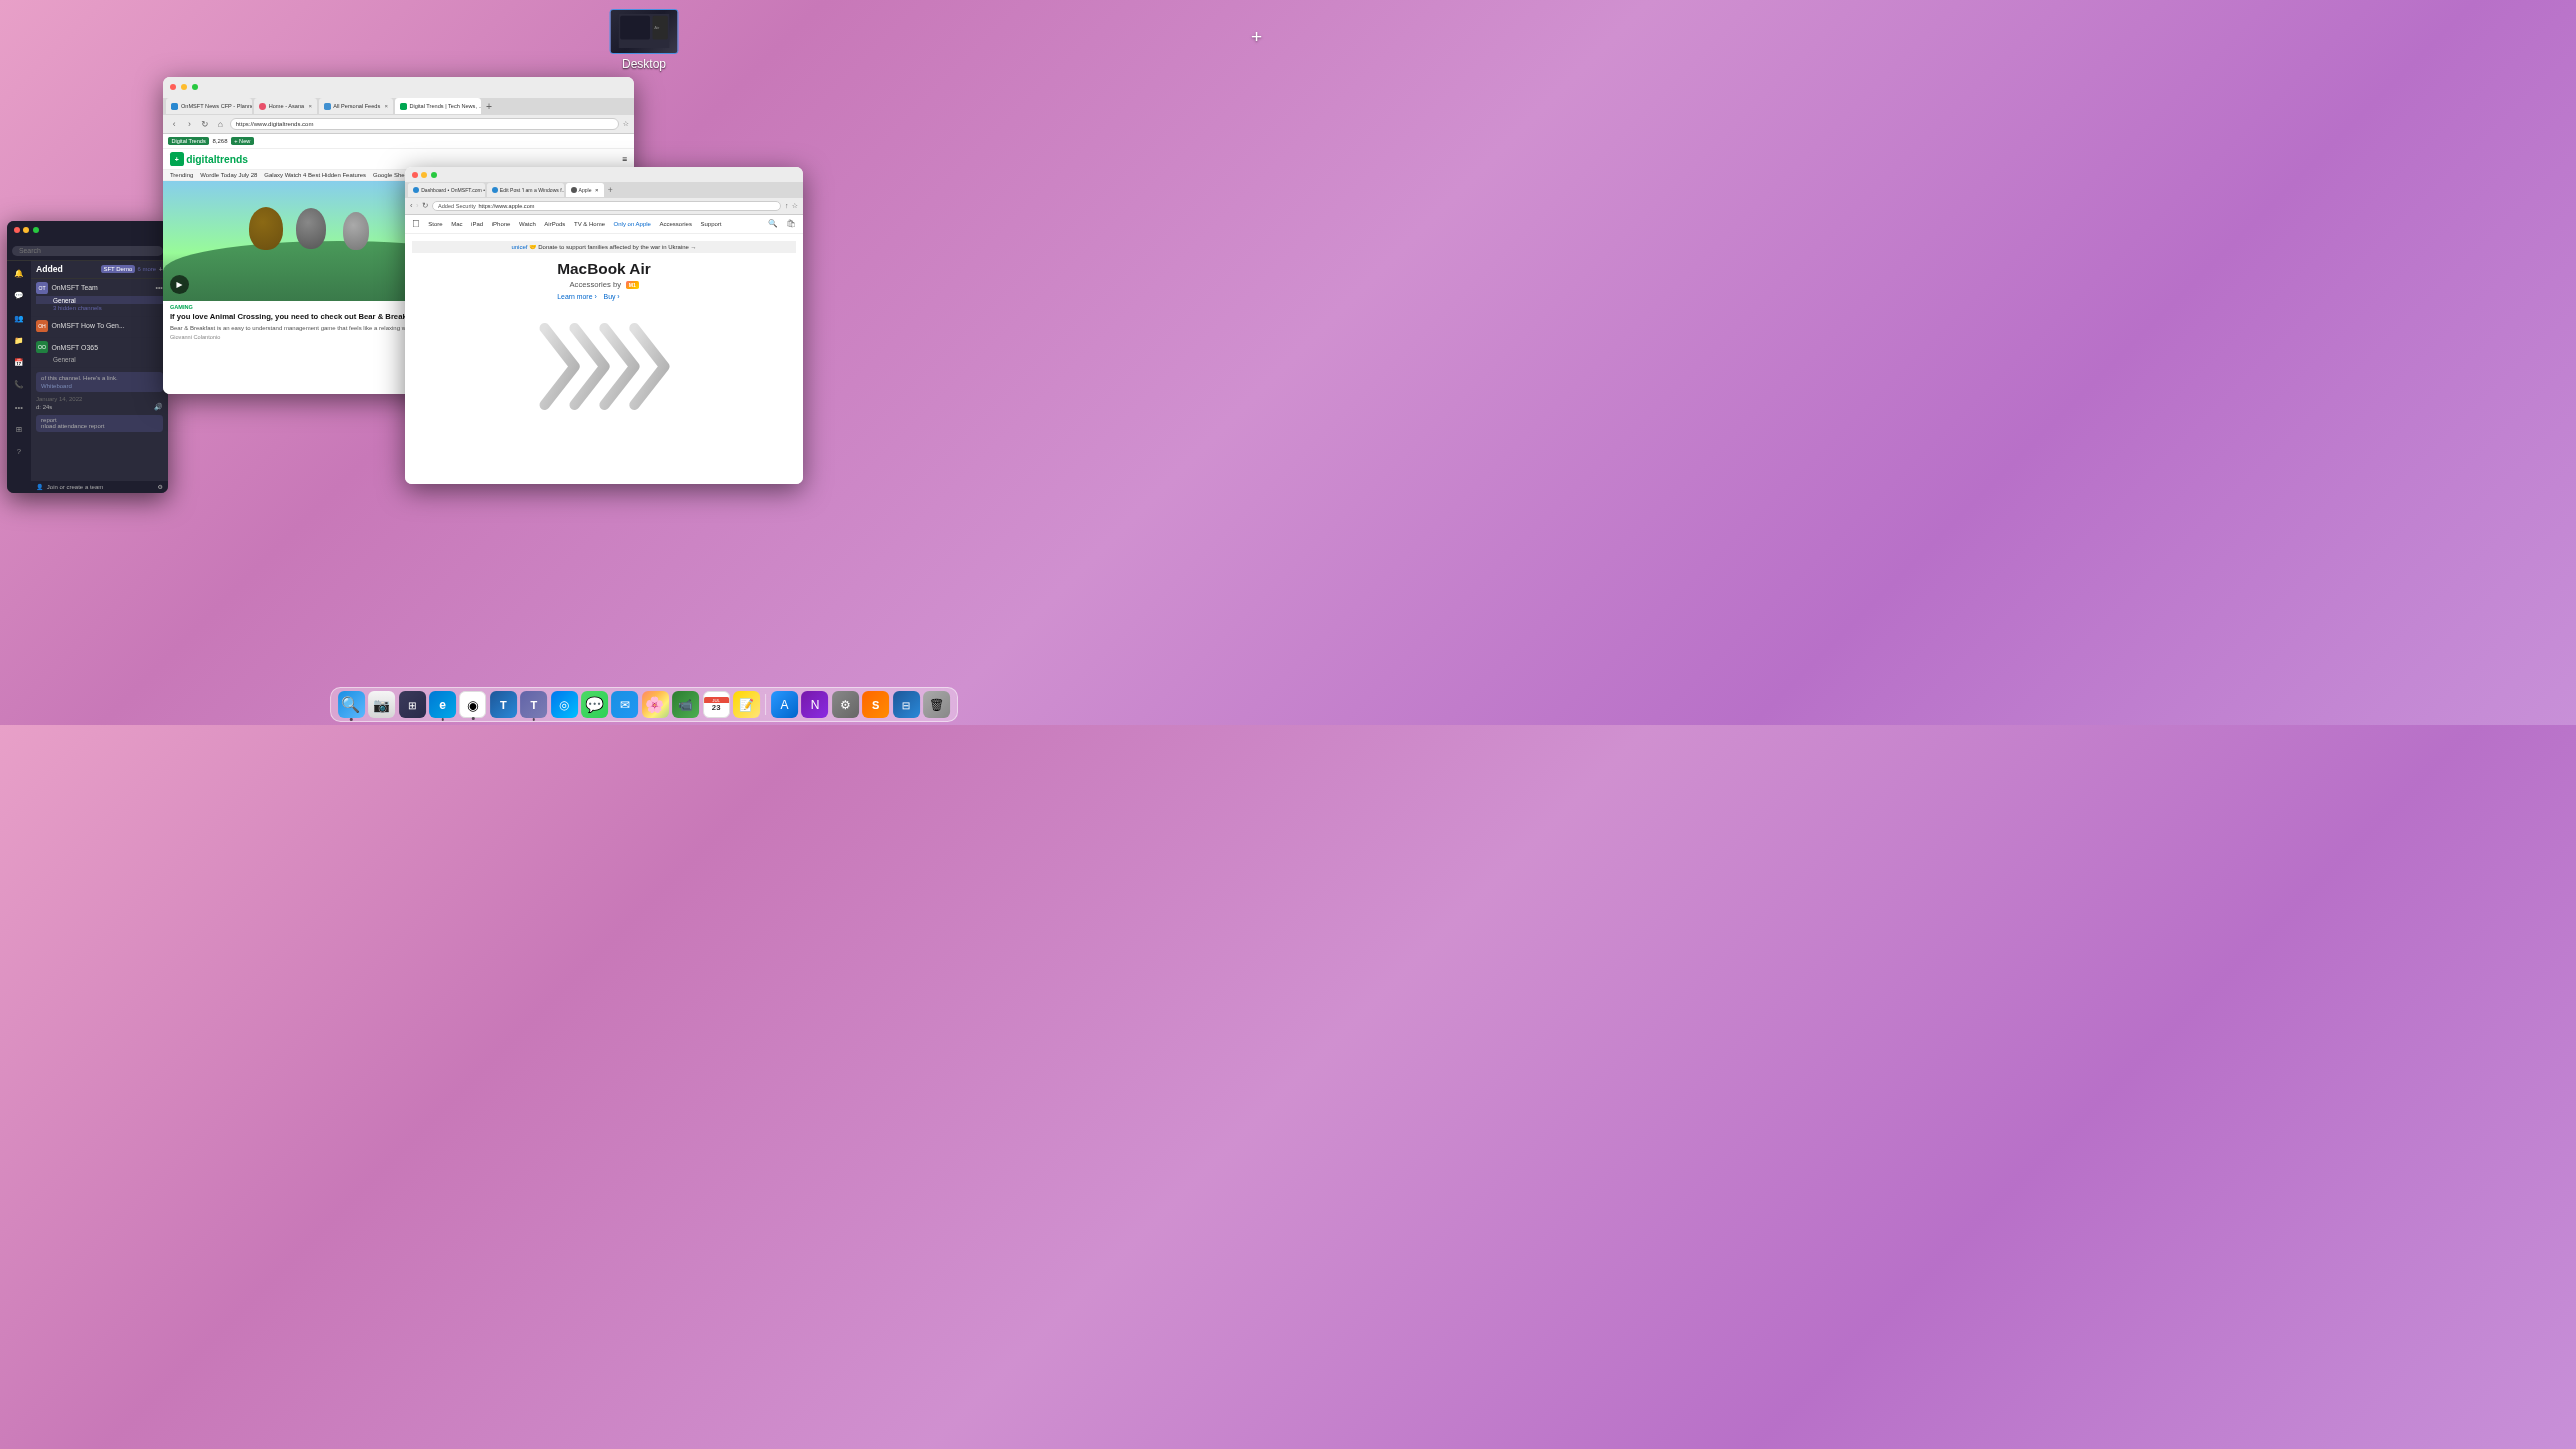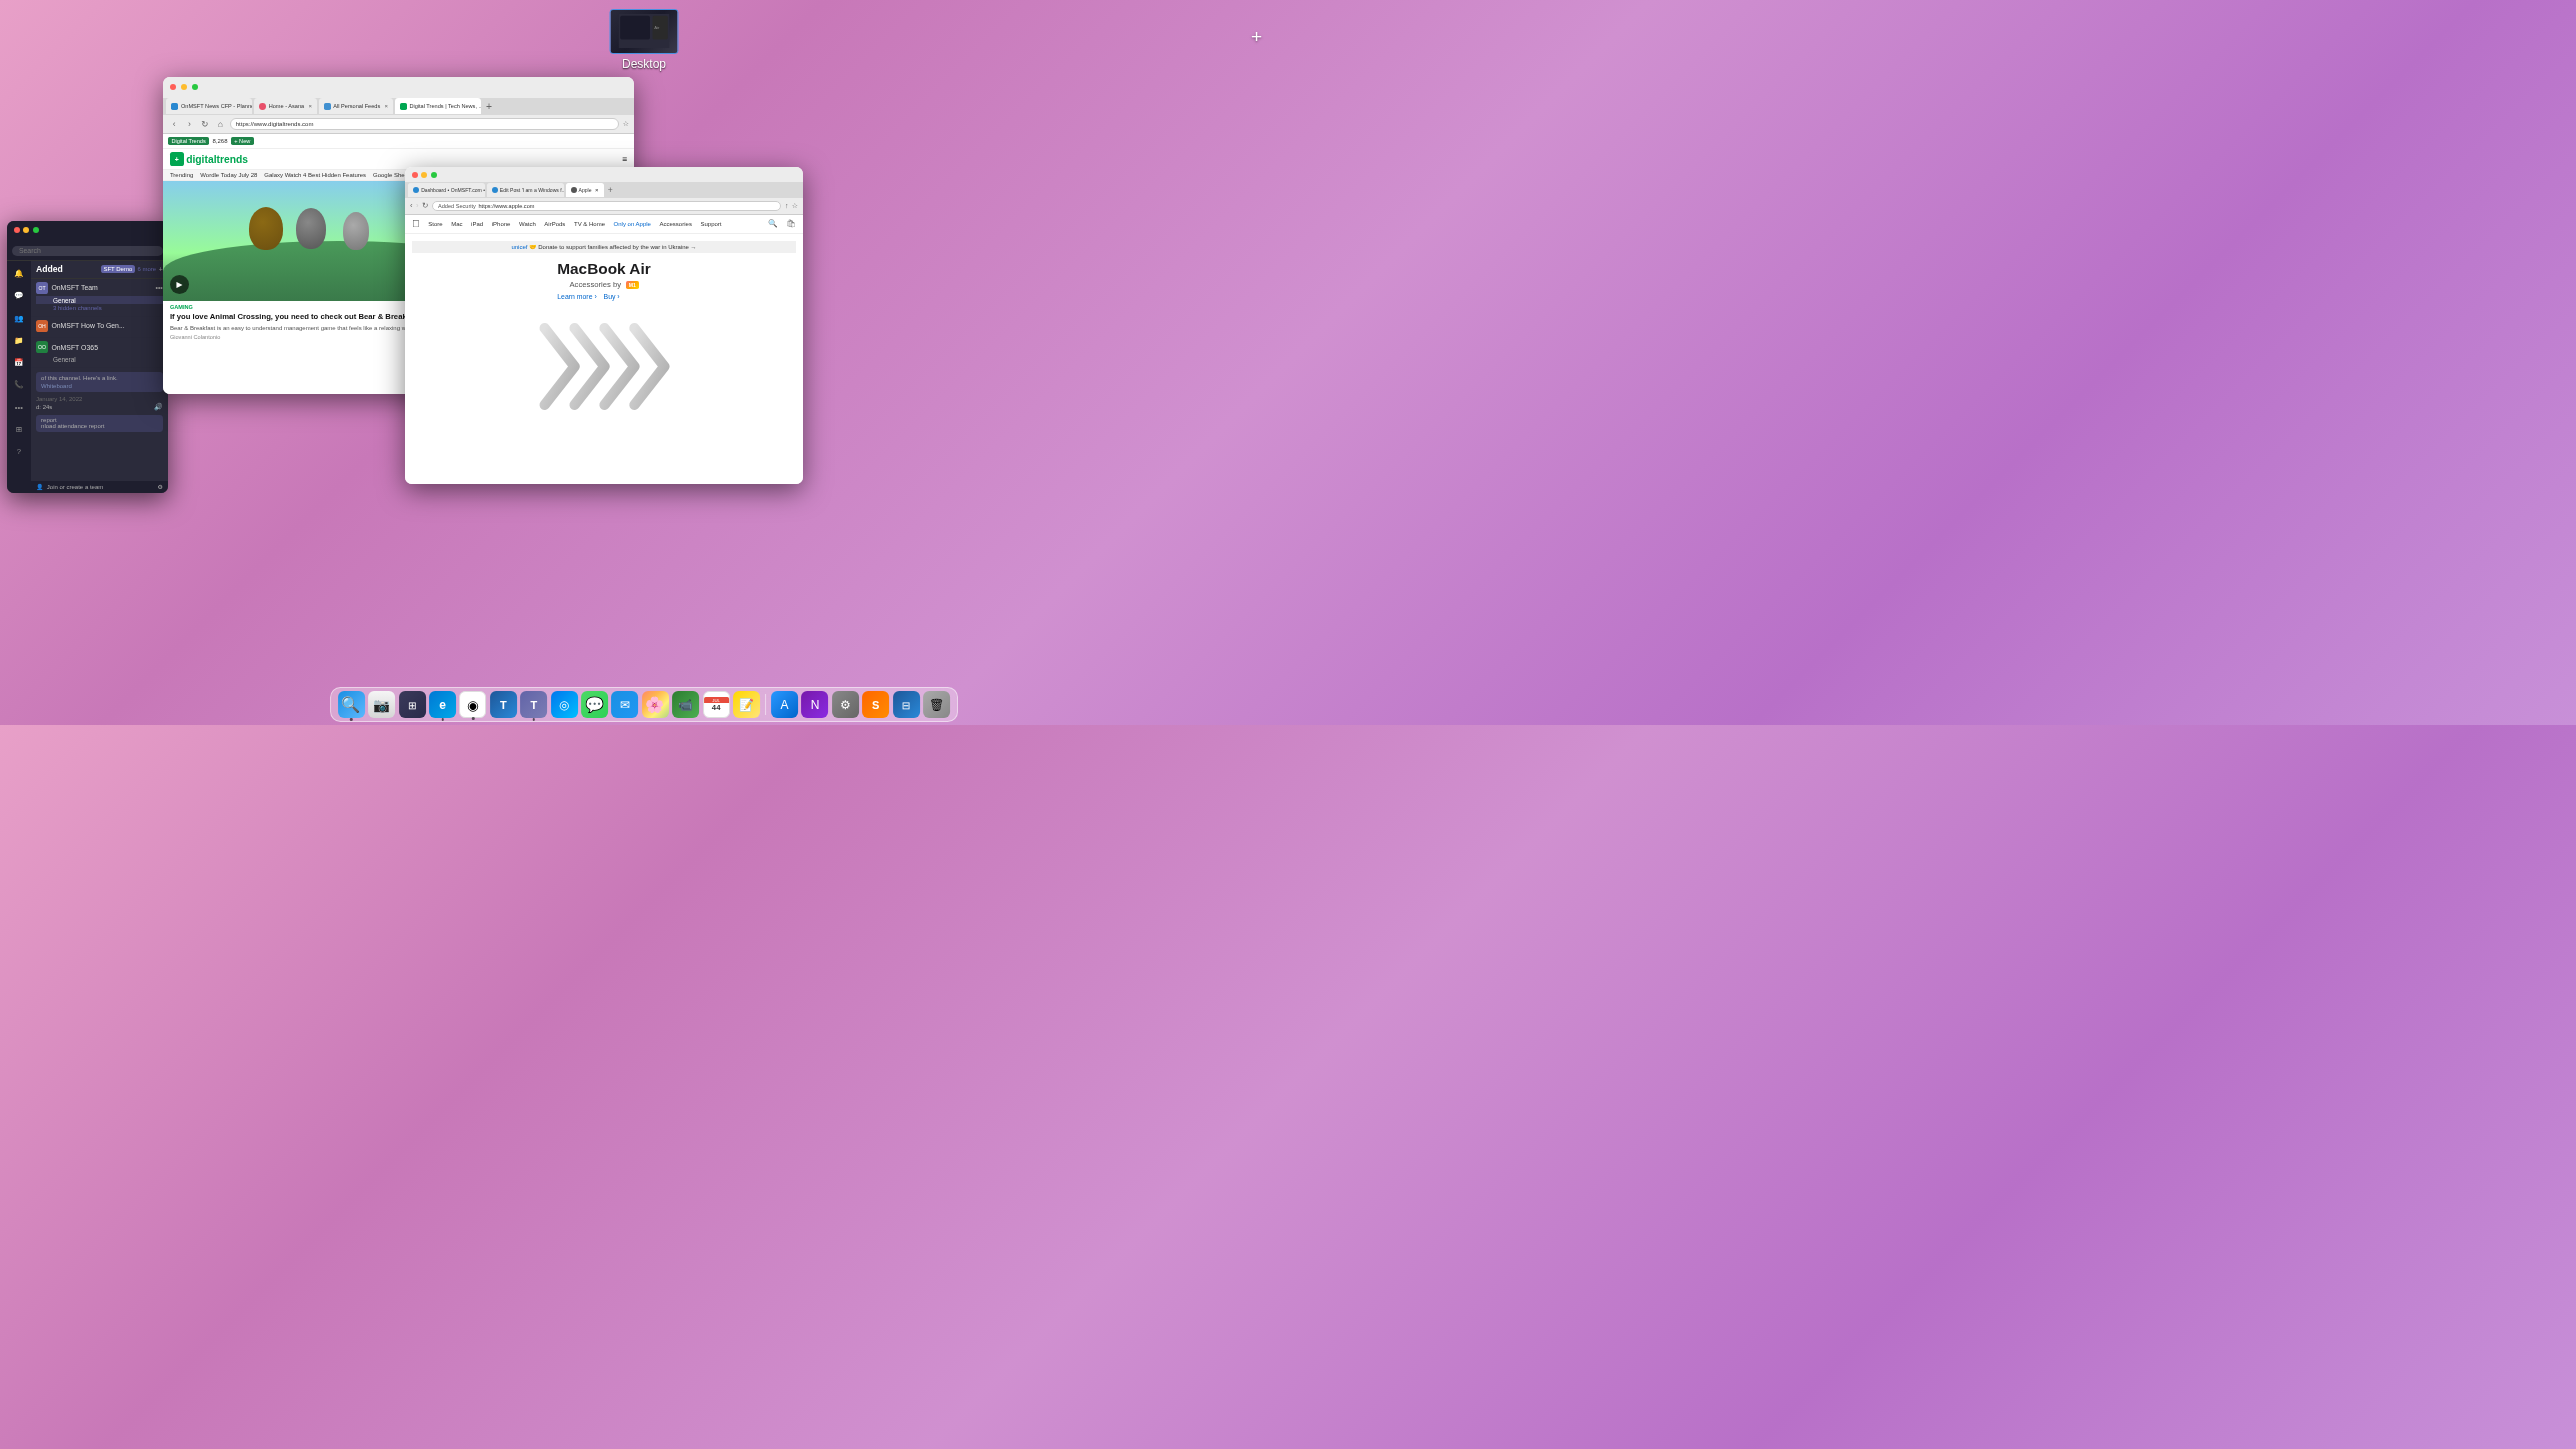--- a/index.html
+++ b/index.html
@@ -1069,21 +1069,21 @@
   </div>
   <div class="dock-item" style="background:linear-gradient(135deg,#ff8a65,#ffb74d,#fff176,#aed581);">
     <span>🌸</span>
   </div>
   <div class="dock-item" style="background:linear-gradient(135deg,#2e7d32,#4caf50);">
     <span style="color:white;font-size:12px;">📹</span>
   </div>
   <div class="dock-item" style="background:white;border:0.9px solid #ddd;">
     <div style="display:flex;flex-direction:column;align-items:center;justify-content:center;width:100%;height:100%;">
       <div style="background:#e74c3c;color:white;font-size:4.3px;width:100%;text-align:center;border-radius:1.7px 1.7px 0 0;padding:0.9px 0;">JUL</div>
-      <div style="font-size:7.7px;font-weight:bold;color:#333;">44</div>
+      <div style="font-size:7.7px;font-weight:bold;color:#333;">23</div>
     </div>
   </div>
   <div class="dock-item" style="background:linear-gradient(135deg,#ffd700,#ffe57a);">
     <span style="font-size:12px;">📝</span>
   </div>
   <div class="dock-separator"></div>
   <div class="dock-item" style="background:linear-gradient(135deg,#2997ff,#0066cc);">
     <span style="color:white;font-size:12px;">A</span>
   </div>
   <div class="dock-item" style="background:linear-gradient(135deg,#7719aa,#8a2be2);">

